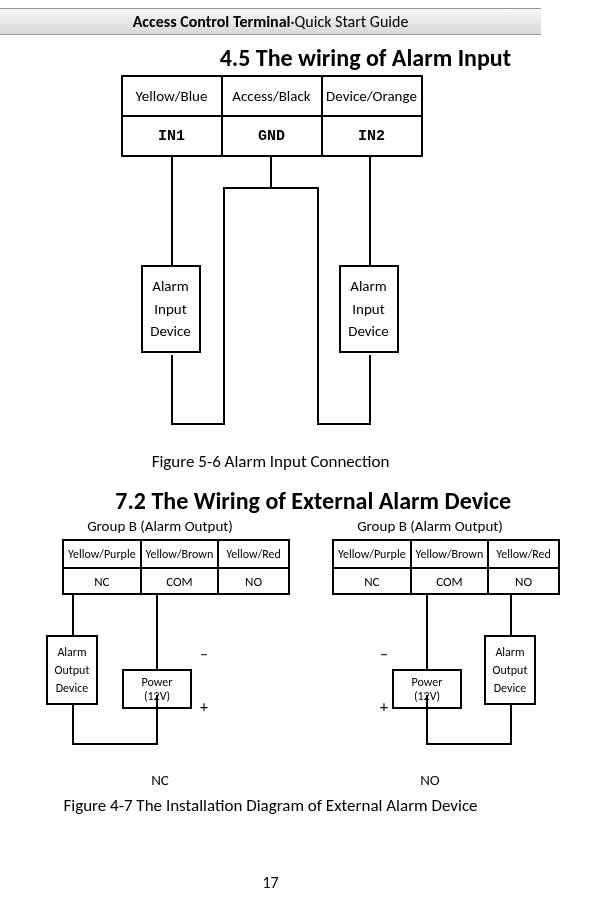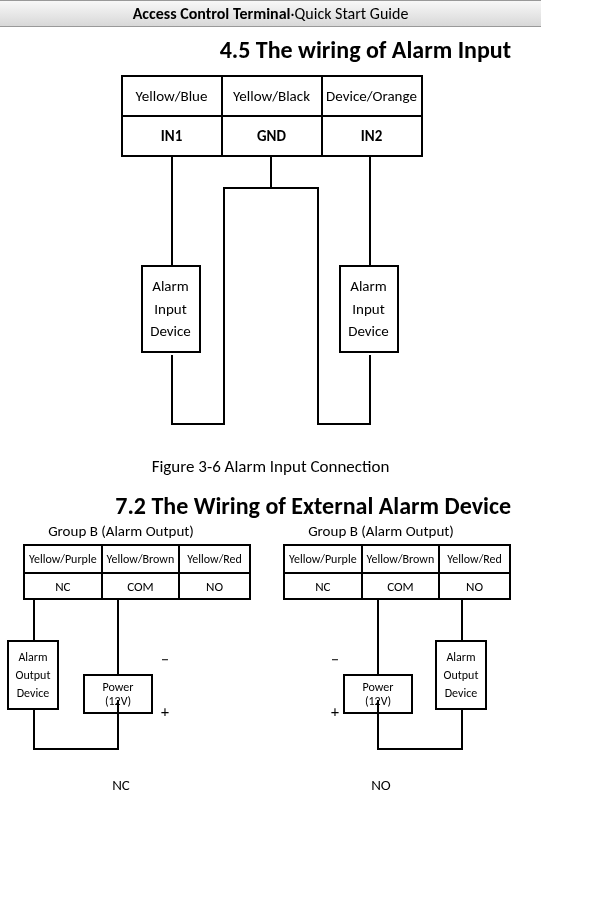--- a/index.html
+++ b/index.html
@@ -7,21 +7,21 @@
     margin: 0;
     padding: 0;
     font-family: Calibri, Arial, sans-serif;
     background: #fff;
     width: 609px;
   }
   .page {
     width: 541px;
     height: 904px;
     position: relative;
-    padding: 0 30px;
+    padding: 8px 30px;
   }
   .header-bar {
     background: linear-gradient(#f8f8f8 0%, #e8e8e8 50%, #d8d8d8 100%);
     border-top: 1px solid #999;
     border-bottom: 1px solid #999;
     text-align: center;
     font-size: 16px;
     padding: 3px 0;
     margin: 0 -30px 8px -30px;
   }
@@ -40,36 +40,36 @@
   .subtitle2 {
     text-align: center;
     font-size: 15px;
     margin: 2px 0 4px 0;
   }
   
   .diag1 {
     position: relative;
     width: 320px;
     height: 370px;
-    margin: 11px auto;
+    margin: 3px auto;
   }
   .pin-table {
     position: absolute;
     top: 0;
     left: 10px;
     border-collapse: collapse;
   }
   .pin-table td {
     border: 2px solid #000;
     text-align: center;
     width: 100px;
     height: 40px;
     font-size: 15px;
   }
-  .pin-table .bold { font-weight: bold; }
+  .pin-table .bold { font-weight: bold; font-family: Liberation Mono, monospace; }
   .wire1 {
     position: absolute;
     background: #000;
   }
   .dev-box {
     position: absolute;
     border: 2px solid #000;
     background: #fff;
     text-align: center;
     font-size: 15px;
@@ -78,21 +78,22 @@
     width: 60px;
   }
   .caption {
     text-align: center;
     font-size: 17px;
     margin: 6px 0 14px 0;
   }
   
   .diag2-row {
     display: flex;
-    justify-content: flex-end;
+    justify-content: space-between;
+    gap: 10px;
   }
   .diag2 {
     position: relative;
     width: 260px;
     height: 250px;
   }
   .pin-table2 {
     position: absolute;
     top: 0;
     left: 0;
@@ -154,21 +155,21 @@
     <span class="bold">Access Control Terminal</span><span>·</span><span>Quick Start Guide</span>
   </div>
 
   <div class="h2">4.5 The wiring of Alarm Input</div>
 
   <div class="diag1">
     <table class="pin-table">
       <tbody>
           <tr>
         <td>Yellow/Blue</td>
-        <td>Yellow/Black</td>
+        <td>Access/Black</td>
         <td>Device/Orange</td>
       </tr>
       <tr class="bold">
         <td>IN1</td>
         <td>GND</td>
         <td>IN2</td>
       </tr>
     </tbody>
       </table>
 
@@ -186,21 +187,21 @@
     <div class="wire1" style="left:258px; top:280px; width:2px; height:70px;"></div>
     <div class="wire1" style="left:206px; top:348px; width:54px; height:2px;"></div>
 
     <div class="dev-box" style="left:30px; top:190px;"><span style="white-space:pre-line;">Alarm
 Input
 Device</span></div>
     <div class="dev-box" style="left:228px; top:190px;"><span style="white-space:pre-line;">Alarm
 Input
 Device</span></div>
   </div>
-  <div class="caption">Figure 3-6 Alarm Input Connection</div>
+  <div class="caption">Figure 5-6 Alarm Input Connection</div>
 
   <div class="h2">7.2 The Wiring of External Alarm Device</div>
 
   <div class="diag2-row">
 
     <div style="flex:1;">
       <div class="subtitle2">Group B (Alarm Output)</div>
       <div class="diag2">
         <table class="pin-table2">
           <tbody>
@@ -265,14 +266,16 @@
         <div class="sign" style="left:80px; top:158px;">+</div>
 
         <div class="wire2" style="left:126px; top:156px; width:2px; height:50px;"></div>
         <div class="wire2" style="left:126px; top:204px; width:86px; height:2px;"></div>
         <div class="wire2" style="left:210px; top:166px; width:2px; height:40px;"></div>
         <div class="diag2-label">NO</div>
       </div>
     </div>
   </div>
 
-
+  <div class="caption">Figure 4-7   The Installation Diagram of External Alarm Device</div>
+
+  <div class="page-num">17</div>
 </div>
 
 </body></html>

